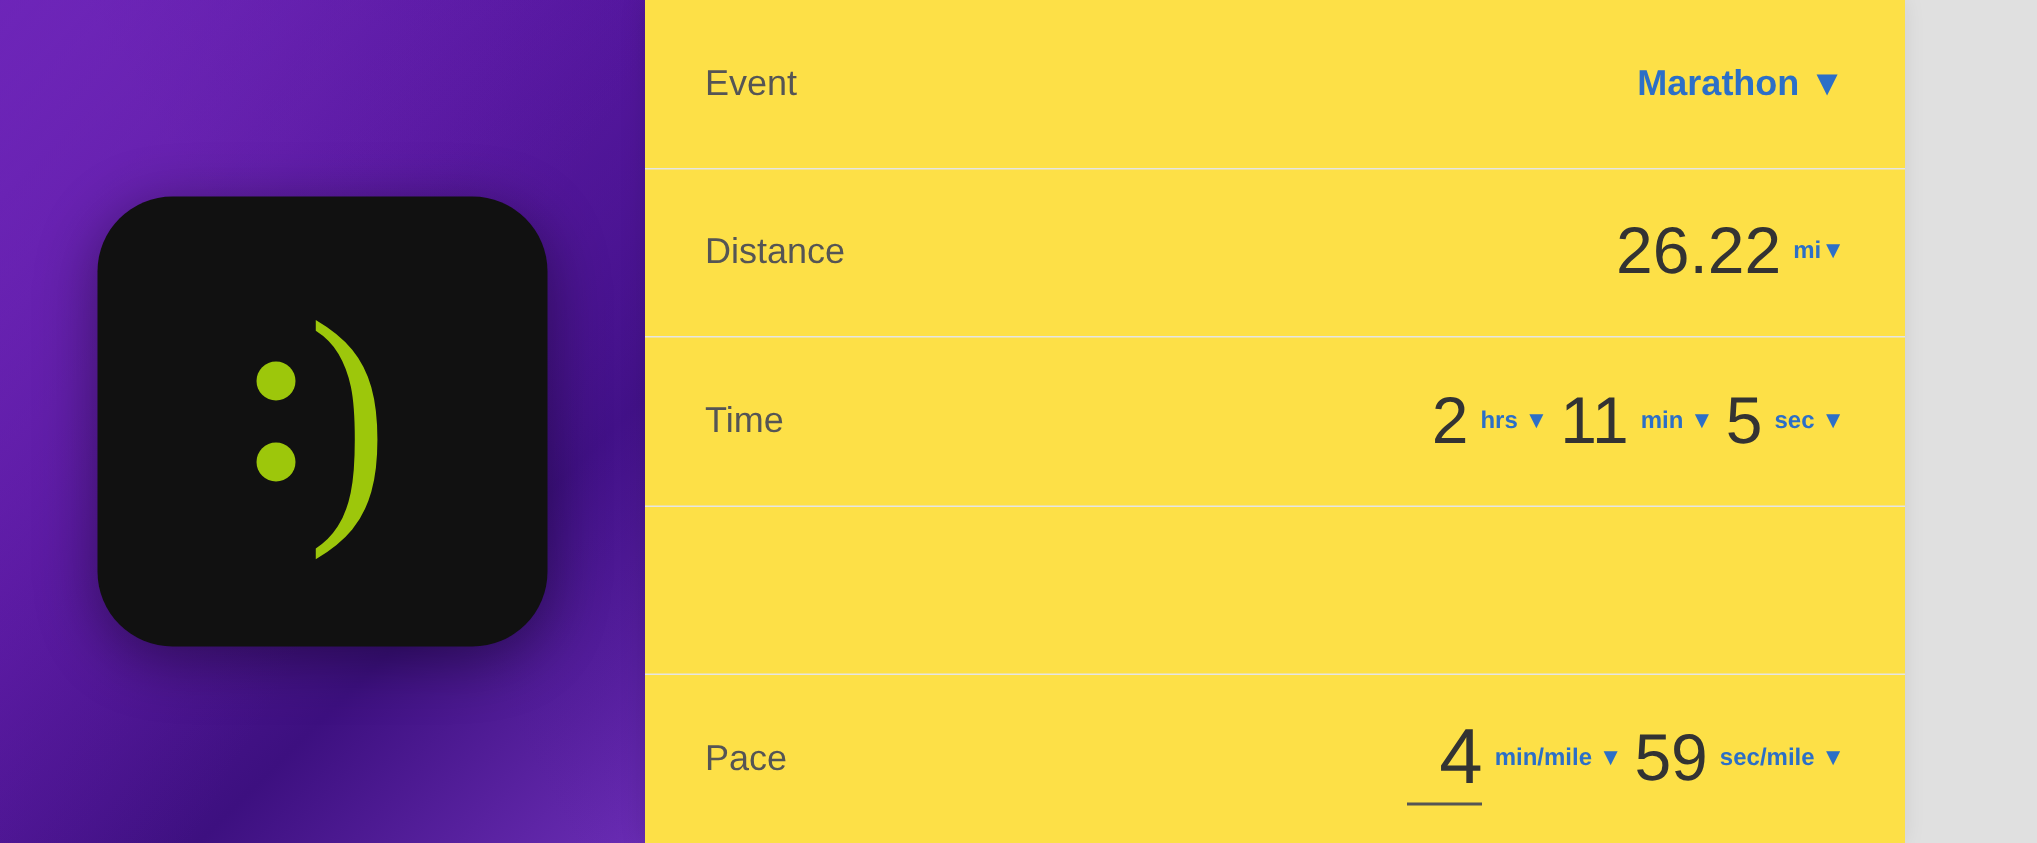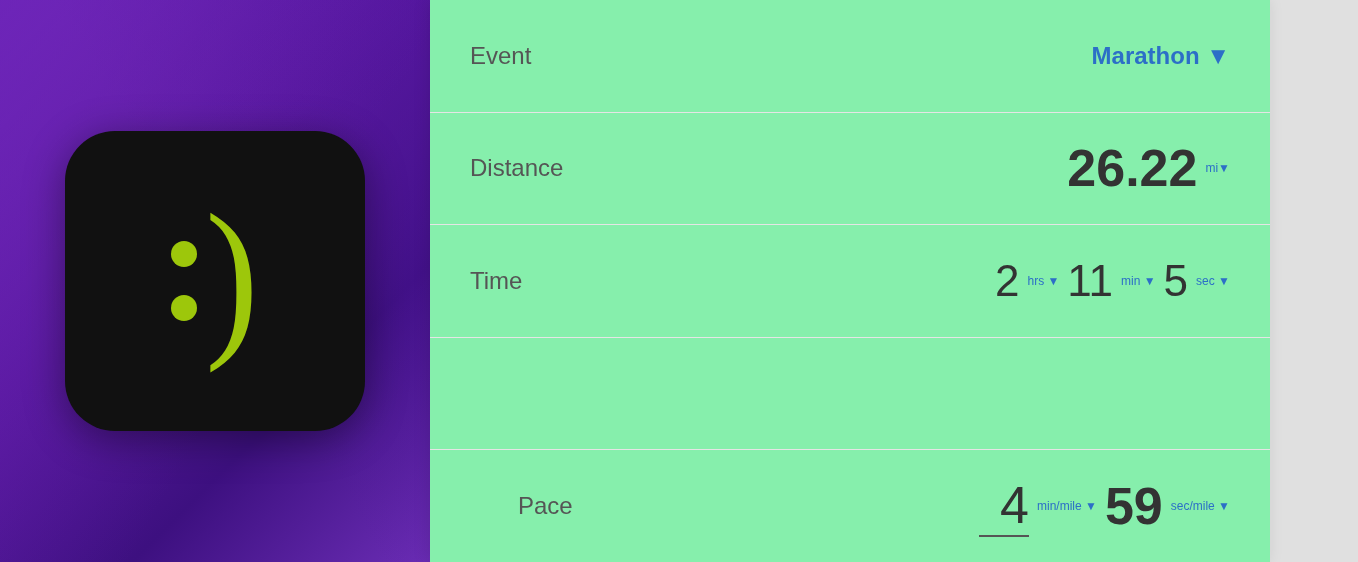--- a/index.html
+++ b/index.html
@@ -70,78 +70,77 @@
       color: #9dc70b;
       font-weight: 300;
       line-height: 1;
       font-family: Georgia, serif;
       transform: scaleY(1.1);
       display: inline-block;
       margin-top: -10px;
     }
 
     .panel {
-      background: #86efac;
+      background: #fde047;
       width: 840px;
       height: 100%;
       position: absolute;
       left: 430px;
       top: 0;
       box-shadow: -2px 0 15px rgba(0,0,0,0.1);
       display: flex;
       flex-direction: column;
     }
 
     .row {
       display: flex;
       align-items: center;
       padding: 0 40px;
       border-bottom: 1px solid #e5e5e5;
       flex: 1;
     }
 
     .row:last-child {
       border-bottom: none;
-      margin-left: 48px;
     }
 
     .row-label {
       font-size: 24px;
       color: #555;
       font-weight: 400;
       flex: 0 0 160px;
     }
 
     .row-value {
       flex: 1;
       display: flex;
       align-items: center;
       justify-content: flex-end;
       gap: 8px;
     }
 
     .big-num {
-      font-size: 52px;
-      font-weight: 700;
+      font-size: 44px;
+      font-weight: 400;
       color: #333;
       line-height: 1;
     }
 
     .big-num-medium {
       font-size: 44px;
       font-weight: 300;
       color: #333;
       line-height: 1;
     }
 
     .unit-link {
-      font-size: 12px;
+      font-size: 16px;
       color: #2c6fc7;
       text-decoration: none;
-      font-weight: 400;
+      font-weight: 700;
       cursor: pointer;
     }
 
     .event-link {
       font-size: 24px;
       color: #2c6fc7;
       text-decoration: none;
       font-weight: 700;
       cursor: pointer;
     }

